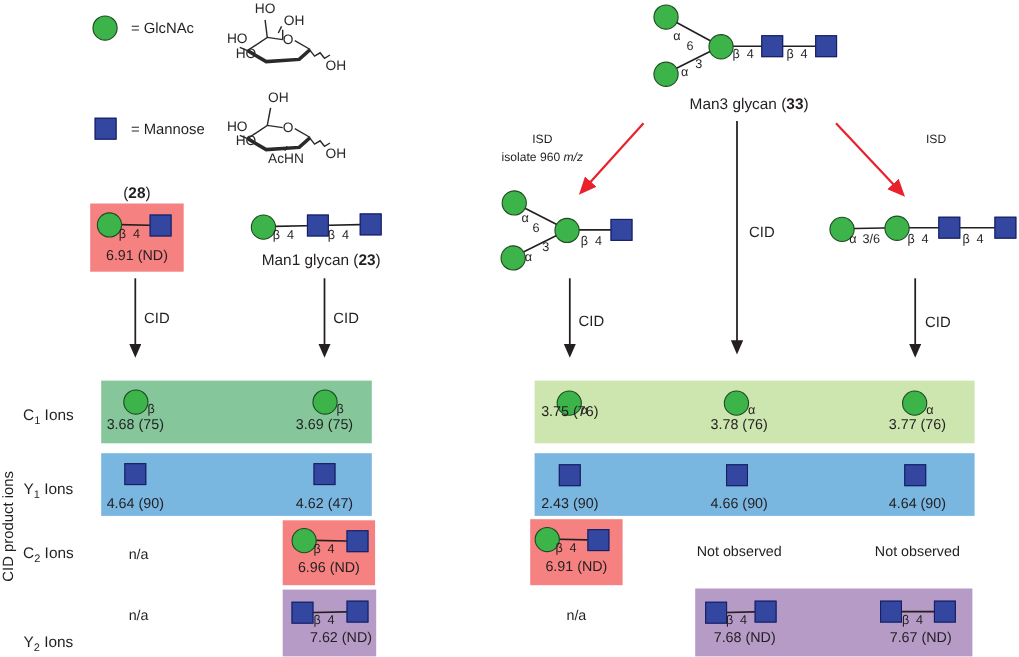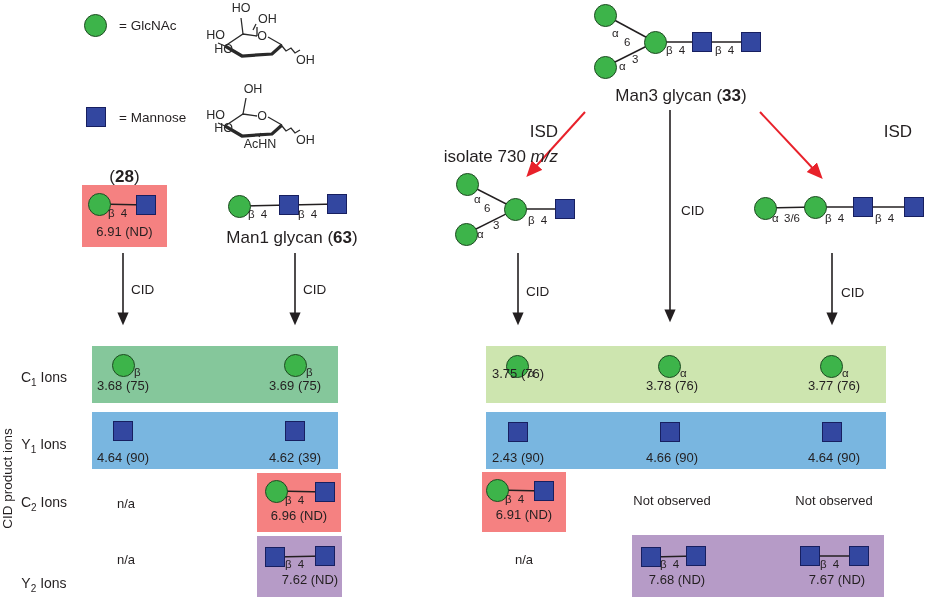--- a/index.html
+++ b/index.html
@@ -15,27 +15,27 @@
   #overlay .bond{stroke:var(--ink,#231f20);stroke-width:1.5;}
   #overlay .cidline{stroke:var(--ink,#231f20);stroke-width:1.6;}
   #overlay .redline{stroke:var(--arrow_red,#e8212a);stroke-width:2;}
   #mk-black path{fill:var(--ink,#231f20);}
   #mk-red path{fill:var(--arrow_red,#e8212a);}
   .man{position:absolute;width:23px;height:23px;border-radius:50%;box-sizing:border-box;z-index:2;
        background:var(--mannose,#3db44a);border:1.8px solid var(--mannose_outline,#1e4a22);}
   .glc{position:absolute;width:20px;height:20px;box-sizing:border-box;z-index:2;
        background:var(--glcnac,#3347a0);border:1.8px solid var(--glcnac_outline,#171f60);}
   .t{position:absolute;font-size:13.5px;line-height:1.2;z-index:2;white-space:nowrap;}
-  .title{position:absolute;font-size:17px;text-align:center;z-index:2;white-space:nowrap;}
+  .title{position:absolute;font-size:14px;text-align:center;z-index:2;white-space:nowrap;}
   .val{position:absolute;font-size:13px;text-align:center;z-index:2;white-space:nowrap;}
   .g{position:absolute;font-size:11.5px;z-index:2;white-space:nowrap;word-spacing:3px;}
   .rowlbl{position:absolute;font-size:14px;text-align:center;z-index:2;white-space:nowrap;}
   .rowlbl sub{font-size:10px;}
   .cid{position:absolute;font-size:13.5px;z-index:2;}
-  .isd{position:absolute;font-size:17px;text-align:right;z-index:2;line-height:1.45;}
+  .isd{position:absolute;font-size:11px;text-align:center;z-index:2;line-height:1.45;}
   .vlabel{position:absolute;left:-58px;top:471px;width:130px;text-align:center;font-size:13.5px;
           transform:rotate(-90deg);z-index:2;}
   .chem{stroke:#2a2a2a;stroke-width:1.3;fill:none;}
   .chem .bold{stroke-width:3.2;}
   .chemtxt{font-size:12.5px;fill:#2a2a2a;font-family:"Liberation Sans","DejaVu Sans",sans-serif;}
   .chemsvg{position:absolute;z-index:2;}
 </style>
 </head>
 <body>
 
@@ -156,25 +156,25 @@
   <div class="man" style="left:88px;top:193px"></div>
   <div class="glc" style="left:136px;top:195px"></div>
   <div class="g" style="left:108px;top:207px">β 4</div>
   <div class="val" style="left:82px;top:224px;width:85px">6.91 (ND)</div>
 
   <div class="man" style="left:228px;top:195px"></div>
   <div class="glc" style="left:279px;top:195px"></div>
   <div class="glc" style="left:327px;top:194px"></div>
   <div class="g" style="left:248px;top:208px">β 4</div>
   <div class="g" style="left:298px;top:208px">β 4</div>
-  <div class="title" style="left:212px;top:228px;width:160px"><span>Man1 glycan (</span><b>63</b><span>)</span></div>
+  <div class="title" style="left:212px;top:228px;width:160px"><span>Man1 glycan (</span><b>23</b><span>)</span></div>
 
   <div class="isd" style="left:428px;top:120px;width:130px">
     <div>ISD</div>
-    <div><span>isolate 730 </span><i>m/z</i></div>
+    <div><span>isolate 960 </span><i>m/z</i></div>
   </div>
   <div class="man" style="left:456px;top:173px"></div>
   <div class="man" style="left:455px;top:223px"></div>
   <div class="man" style="left:504px;top:198px"></div>
   <div class="glc" style="left:555px;top:199px"></div>
   <div class="g" style="left:474px;top:193px">α</div>
   <div class="g" style="left:484px;top:202px">6</div>
   <div class="g" style="left:493px;top:219px">3</div>
   <div class="g" style="left:477px;top:228px">α</div>
   <div class="g" style="left:528px;top:214px">β 4</div>
@@ -219,21 +219,21 @@
   <div class="val" style="left:473px;top:366px;width:90px">3.75 (76)</div>
   <div class="val" style="left:627px;top:378px;width:90px">3.78 (76)</div>
   <div class="val" style="left:789px;top:378px;width:90px">3.77 (76)</div>
 
   <div class="glc" style="left:113px;top:421px"></div>
   <div class="glc" style="left:285px;top:421px"></div>
   <div class="glc" style="left:508px;top:422px"></div>
   <div class="glc" style="left:660px;top:422px"></div>
   <div class="glc" style="left:822px;top:422px"></div>
   <div class="val" style="left:78px;top:450px;width:90px">4.64 (90)</div>
-  <div class="val" style="left:250px;top:450px;width:90px">4.62 (39)</div>
+  <div class="val" style="left:250px;top:450px;width:90px">4.62 (47)</div>
   <div class="val" style="left:473px;top:450px;width:90px">2.43 (90)</div>
   <div class="val" style="left:627px;top:450px;width:90px">4.66 (90)</div>
   <div class="val" style="left:789px;top:450px;width:90px">4.64 (90)</div>
 
   <div class="val" style="left:98px;top:496px;width:56px">n/a</div>
   <div class="man" style="left:265px;top:480px"></div>
   <div class="glc" style="left:315px;top:482px"></div>
   <div class="g" style="left:285px;top:494px">β 4</div>
   <div class="val" style="left:257px;top:508px;width:84px">6.96 (ND)</div>
   <div class="man" style="left:486px;top:479px"></div>

